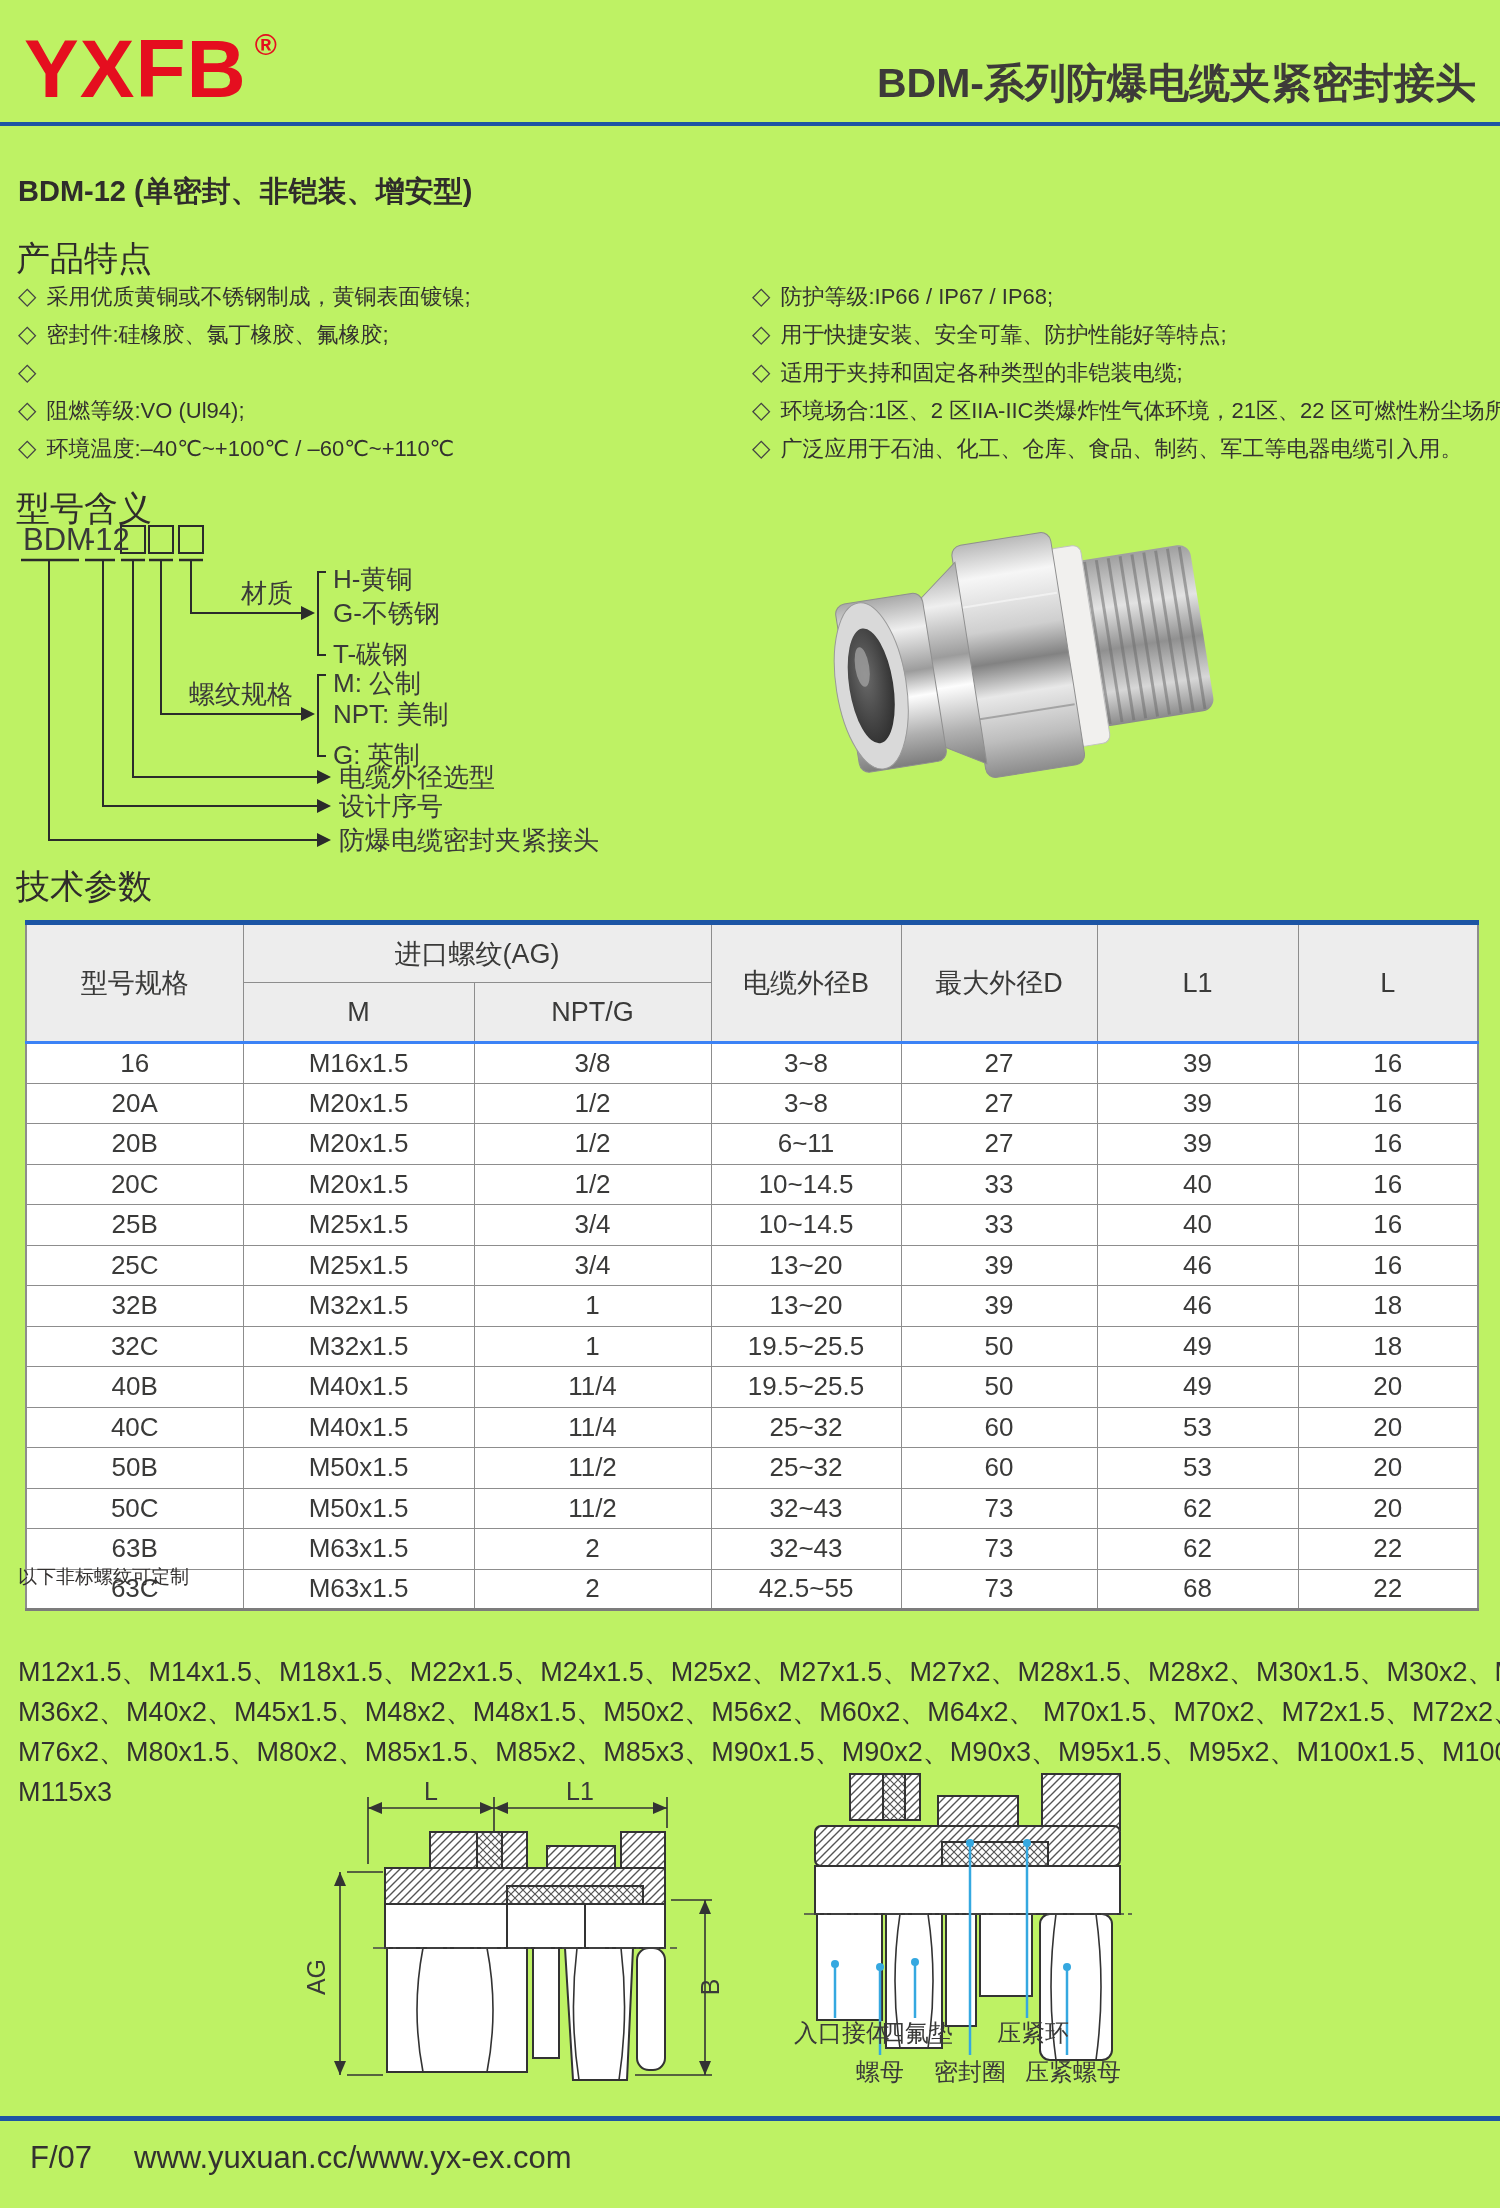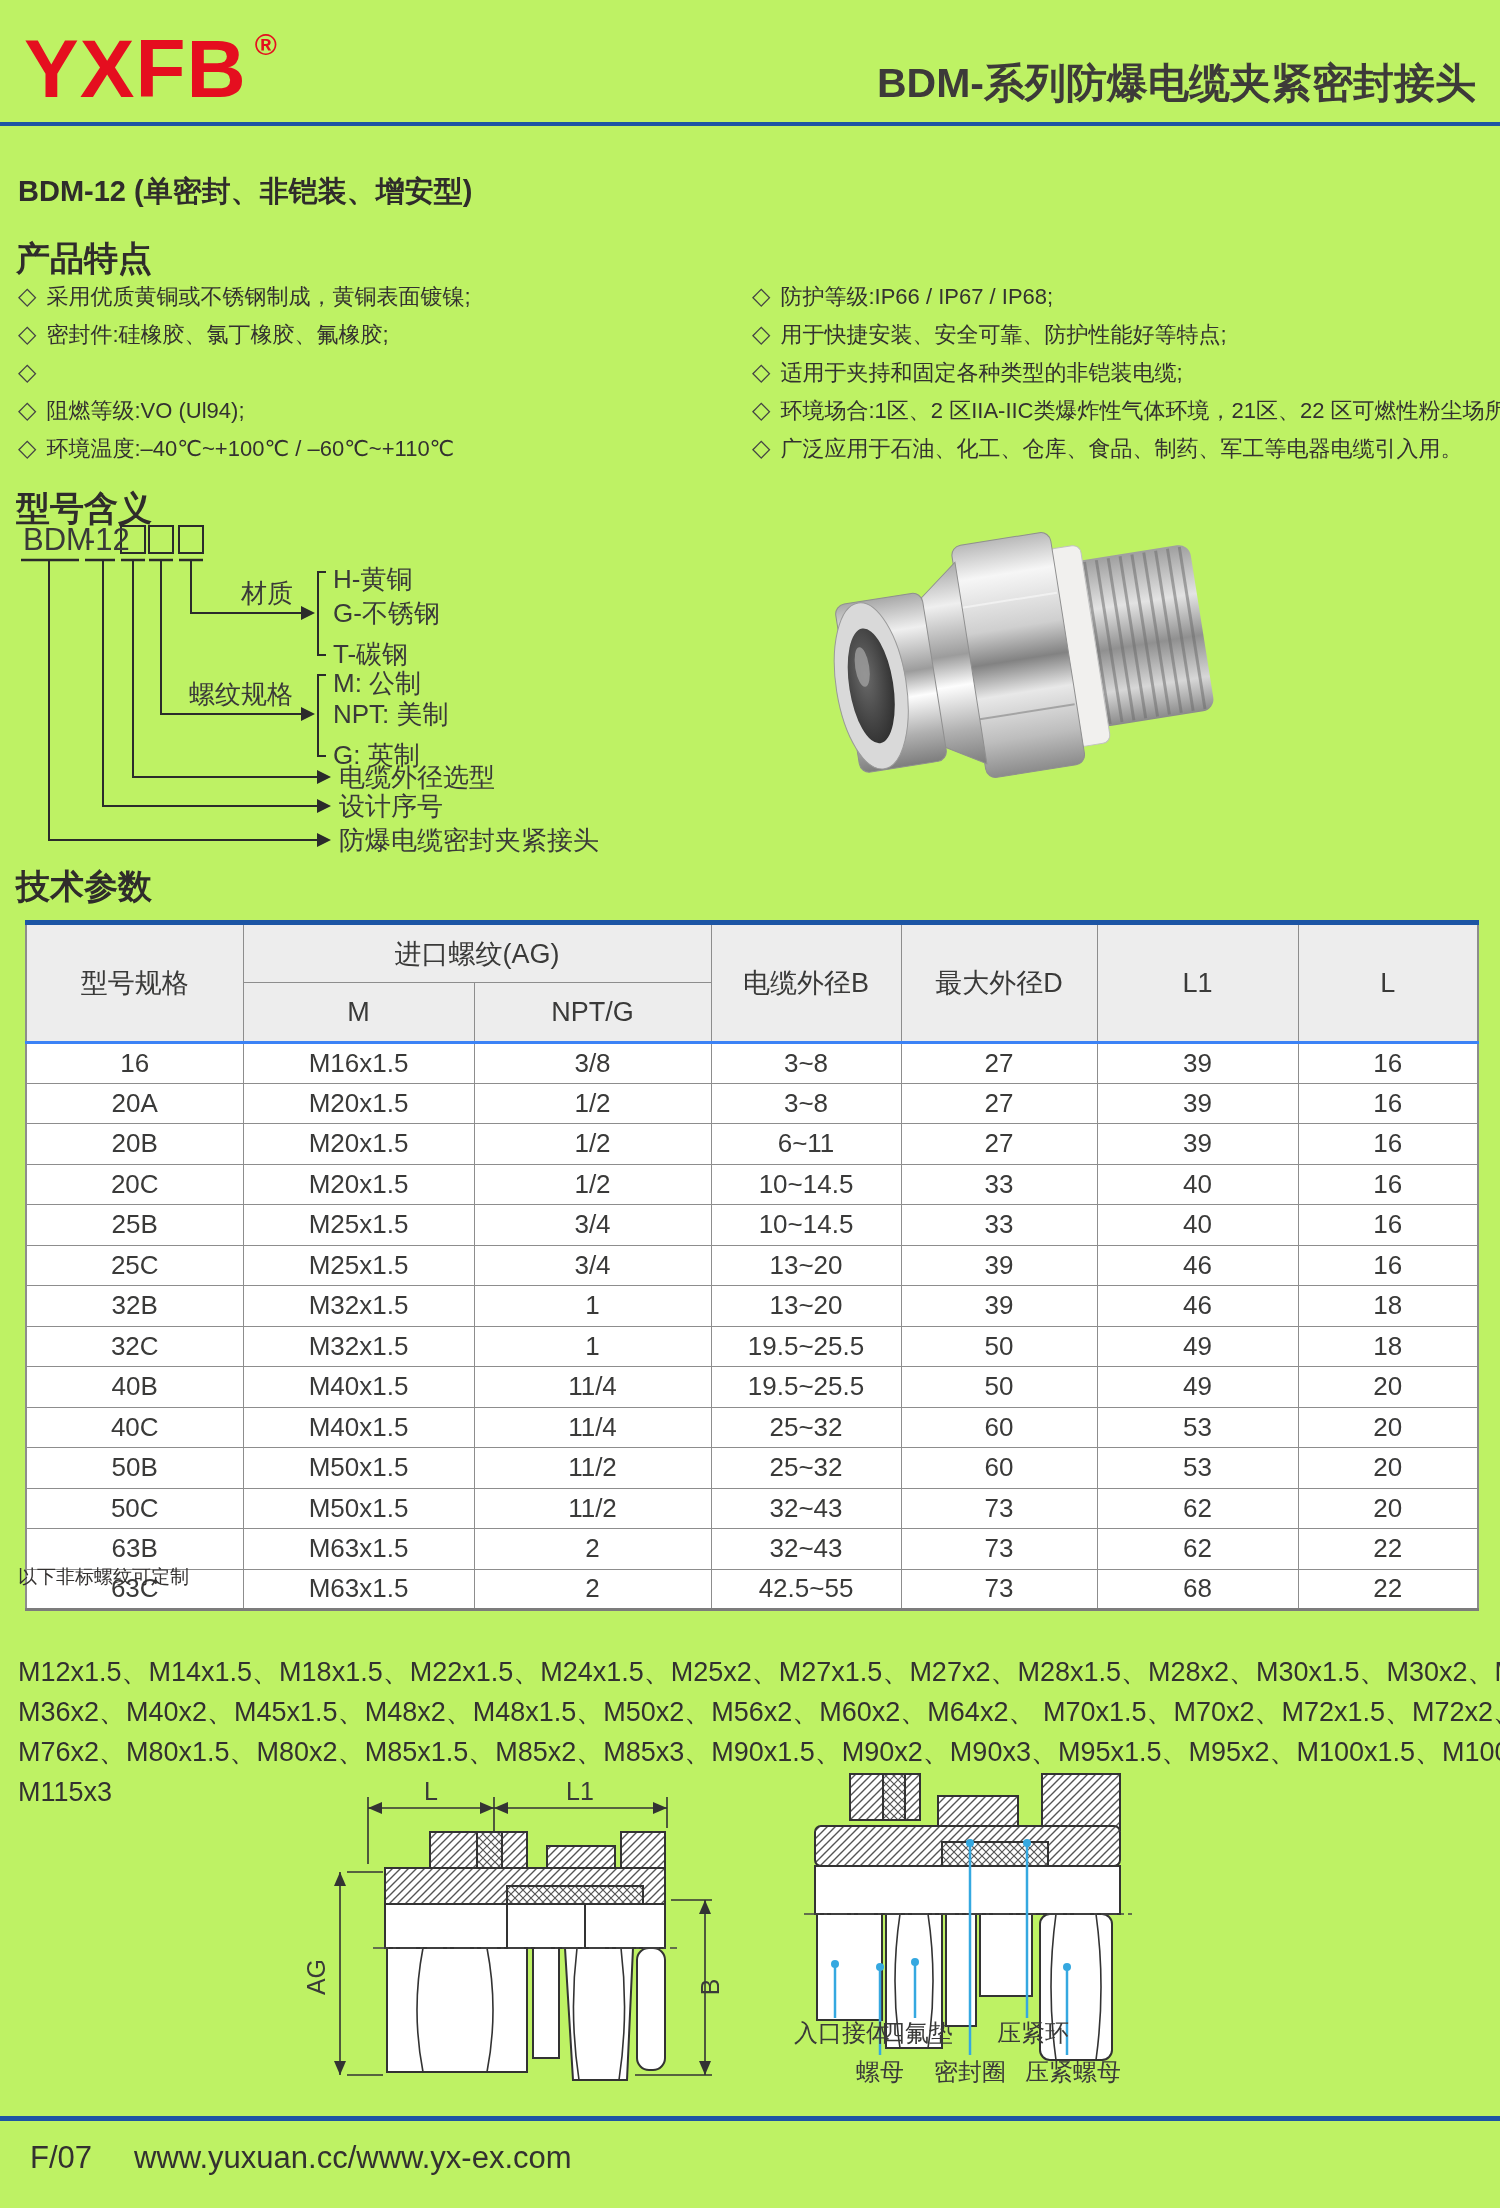--- a/index.html
+++ b/index.html
@@ -15,21 +15,21 @@
   .page{position:relative;width:1500px;height:2208px;background:#bef264;overflow:hidden;}
 
   
   .logo{position:absolute;left:24px;top:28px;font-size:82px;font-weight:bold;color:var(--red);letter-spacing:1px;line-height:1;}
   .logo .reg{font-size:30px;font-weight:bold;position:relative;top:-42px;left:8px;color:var(--red);}
   .doc-title{position:absolute;right:24px;top:56px;font-size:41px;font-weight:bold;color:#3d3a39;white-space:nowrap;}
   .header-rule{position:absolute;left:0;top:122px;width:1500px;height:4px;background:var(--blue);}
 
   
   .subtitle{position:absolute;left:18px;top:172px;font-size:29px;font-weight:bold;color:#2f2c2b;white-space:nowrap;}
-  .h-section{position:absolute;left:16px;font-size:34px;font-weight:bold;color:#2f2c2b;}
+  .h-section{position:absolute;left:16px;font-size:34px;font-weight:normal;color:#2f2c2b;}
   .h-features{top:236px;}
   .h-model{top:486px;}
   .h-specs{top:864px;}
 
   .feat-col{position:absolute;top:282px;}
   .feat-col.left{left:18px;width:720px;}
   .feat-col.right{left:752px;width:740px;}
   .feat{display:flex;align-items:flex-start;height:38px;font-size:22px;white-space:nowrap;color:#333130;}
   .feat .diamond{font-size:24px;margin-right:10px;line-height:1.2;color:#444;}
 

